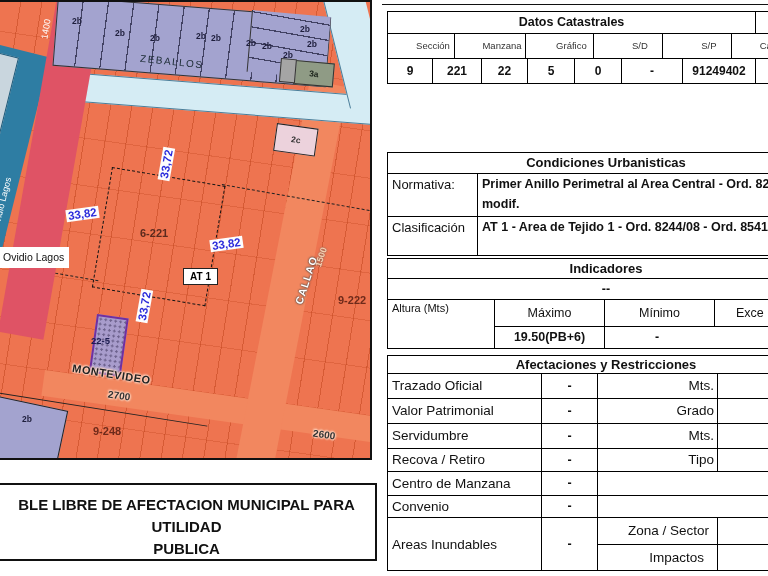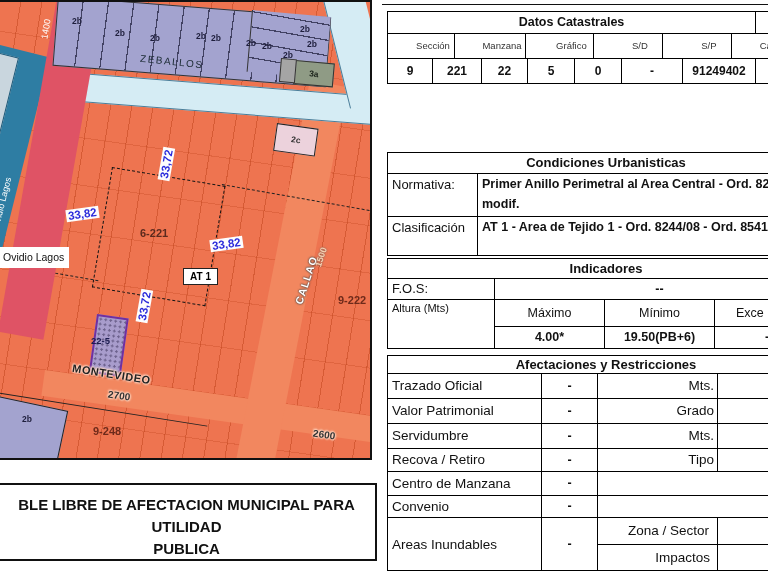--- a/index.html
+++ b/index.html
@@ -172,33 +172,31 @@
         <div class="cell lbl" style="width:90px;padding-top:3px;">Clasificación</div>
         <div class="cell last bval" style="flex:1;padding-left:4px;line-height:20px;">AT 1 - Area de Tejido 1 - Ord. 8244/08 - Ord. 8541/10</div>
       </div>
     </div>
 
     <div class="tbl" style="left:3px;top:258px;width:436px;">
       <div class="trow first" style="height:19px;">
         <div class="cell last title" style="width:100%;line-height:19px;font-size:13px;">Indicadores</div>
       </div>
       <div class="trow" style="height:20px;line-height:20px;">
-        <div class="cell lbl" style="width:107px;">F.O.S:</div>
         <div class="cell last tc bval" style="flex:1;">--</div>
       </div>
       <div class="trow" style="height:48px;">
         <div class="cell" style="width:107px;font-size:11px;padding:2px 0 0 4px;">Altura (Mts)</div>
         <div style="flex:1;display:flex;flex-direction:column;">
           <div style="display:flex;height:26px;line-height:26px;border-bottom:1.4px solid #000;">
             <div class="cell tc" style="width:110px;font-size:12.5px;">Máximo</div>
             <div class="cell tc" style="width:110px;font-size:12.5px;">Mínimo</div>
             <div class="cell last" style="flex:1;font-size:12.5px;padding-left:21px;">Exce</div>
           </div>
           <div style="display:flex;flex:1;line-height:20px;">
-            <div class="cell tc bval" style="width:110px;">4.00*</div>
             <div class="cell tc bval" style="width:110px;">19.50(PB+6)</div>
             <div class="cell last bval" style="flex:1;padding-left:50px;">-</div>
           </div>
         </div>
       </div>
     </div>
 
     <div class="tbl" style="left:3px;top:355px;width:436px;">
       <div class="trow first" style="height:17px;">
         <div class="cell last title" style="width:100%;line-height:17px;font-size:13px;">Afectaciones y Restricciones</div>
@@ -246,21 +244,21 @@
 
       <div class="trow" style="height:52px;">
         <div class="cell lbl" style="width:154px;font-size:13.5px;display:flex;align-items:center;">Areas Inundables</div>
         <div class="cell tc bval" style="width:56px;line-height:52px;">-</div>
         <div style="flex:1;display:flex;flex-direction:column;">
           <div style="display:flex;height:26px;line-height:26px;border-bottom:1.4px solid #000;">
             <div class="cell" style="width:120px;font-size:13.5px;text-align:right;padding-right:8px;">Zona / Sector</div>
             <div class="cell last" style="flex:1;"></div>
           </div>
           <div style="display:flex;flex:1;line-height:25px;">
-            <div class="cell" style="width:120px;font-size:13.5px;text-align:right;padding-right:7px;">Impactos</div>
+            <div class="cell" style="width:120px;font-size:13.5px;text-align:right;padding-right:13px;">Impactos</div>
             <div class="cell last" style="flex:1;"></div>
           </div>
         </div>
       </div>
     </div>
 
   </div>
 </div>
 
 </body></html>

